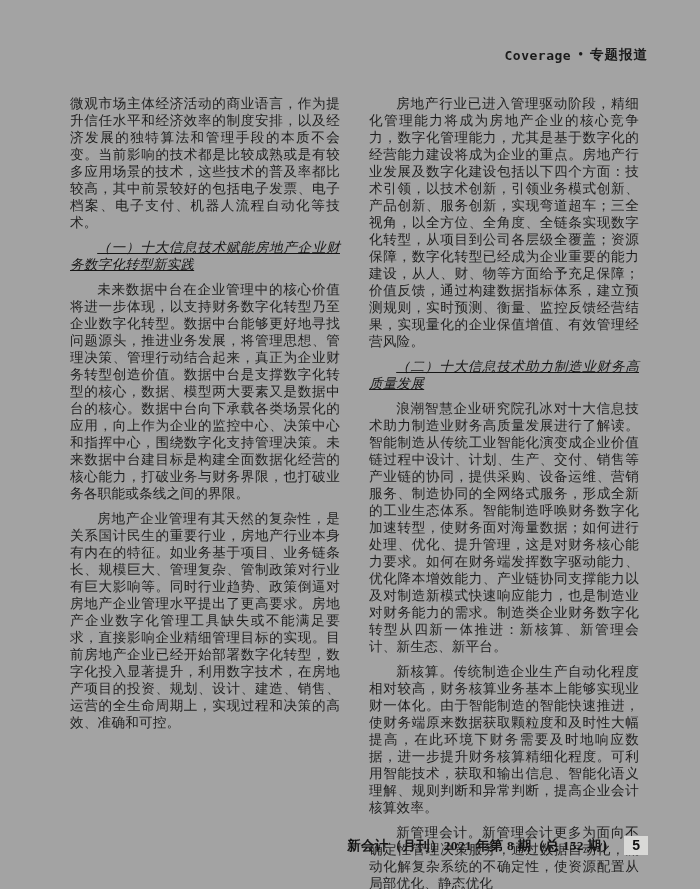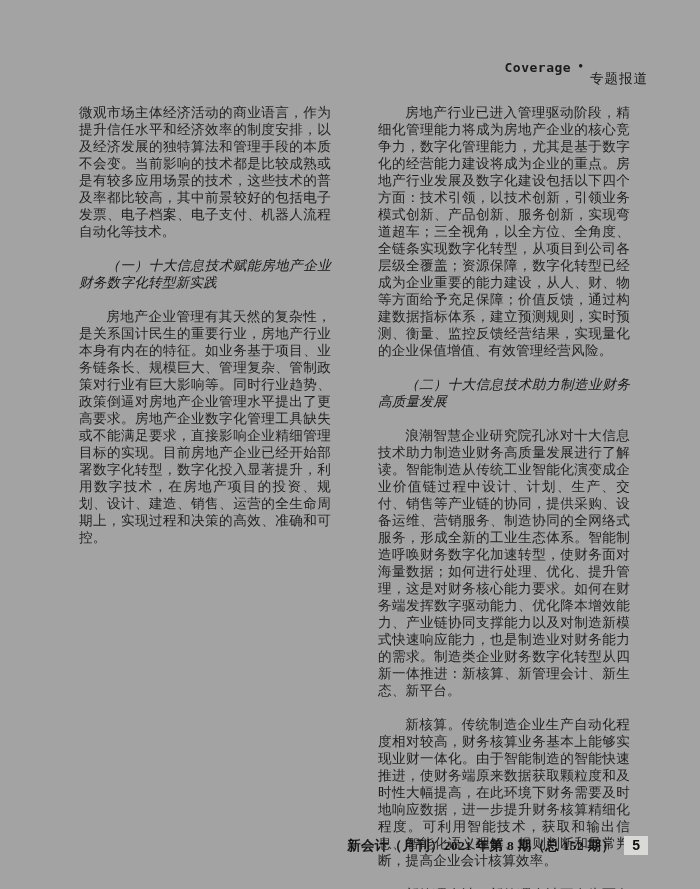--- a/index.html
+++ b/index.html
@@ -35,53 +35,53 @@
     letter-spacing: 0.5px;
   }
   .header .dot {
     font-size: 8px;
     line-height: 1;
     transform: translateY(-1px);
   }
   .header .topic {
     font-family: "Liberation Sans", "DejaVu Sans", sans-serif;
     font-size: 13.5px;
-    font-weight: 400;
+    font-weight: 700;
     letter-spacing: 1px;
-    margin-top: 24px;
   }
   
   .content {
     position: absolute;
     top: 87px;
     left: 62px;
     width: 586px;
     display: flex;
     gap: 13px;
   }
   .column {
     width: 286px;
     font-size: 13.6px;
     line-height: 17px;
     text-align: justify;
     text-justify: inter-character;
     letter-spacing: 0.2px;
     color: #1f1f1f;
   }
   .column p {
-    margin: 17px;
+    margin: 8px;
     text-indent: 2em;
   }
   .column p.no-indent {
     text-indent: 0;
   }
   .column p.heading {
     font-style: italic;
     font-weight: 500;
     color: #161616;
+    text-decoration: underline;
   }
   
   .footer {
     position: absolute;
     top: 836px;
     right: 52px;
     display: flex;
     align-items: center;
     gap: 9px;
     margin-left: 44px;
@@ -110,20 +110,21 @@
   <div class="header">
     <span class="coverage">Coverage</span>
     <span class="dot">●</span>
     <span class="topic">专题报道</span>
   </div>
 
   <div class="content">
     <div class="column" id="col-left">
         <p class="no-indent">微观市场主体经济活动的商业语言，作为提升信任水平和经济效率的制度安排，以及经济发展的独特算法和管理手段的本质不会变。当前影响的技术都是比较成熟或是有较多应用场景的技术，这些技术的普及率都比较高，其中前景较好的包括电子发票、电子档案、电子支付、机器人流程自动化等技术。</p>
         <p class="heading ">（一）十大信息技术赋能房地产企业财务数字化转型新实践</p>
+        <p class="">未来数据中台在企业管理中的核心价值将进一步体现，以支持财务数字化转型乃至企业数字化转型。数据中台能够更好地寻找问题源头，推进业务发展，将管理思想、管理决策、管理行动结合起来，真正为企业财务转型创造价值。数据中台是支撑数字化转型的核心，数据、模型两大要素又是数据中台的核心。数据中台向下承载各类场景化的应用，向上作为企业的监控中心、决策中心和指挥中心，围绕数字化支持管理决策。未来数据中台建目标是构建全面数据化经营的核心能力，打破业务与财务界限，也打破业务各职能或条线之间的界限。</p>
         <p class="">房地产企业管理有其天然的复杂性，是关系国计民生的重要行业，房地产行业本身有内在的特征。如业务基于项目、业务链条长、规模巨大、管理复杂、管制政策对行业有巨大影响等。同时行业趋势、政策倒逼对房地产企业管理水平提出了更高要求。房地产企业数字化管理工具缺失或不能满足要求，直接影响企业精细管理目标的实现。目前房地产企业已经开始部署数字化转型，数字化投入显著提升，利用数字技术，在房地产项目的投资、规划、设计、建造、销售、运营的全生命周期上，实现过程和决策的高效、准确和可控。</p>
       </div>
     <div class="column" id="col-right">
         <p class="">房地产行业已进入管理驱动阶段，精细化管理能力将成为房地产企业的核心竞争力，数字化管理能力，尤其是基于数字化的经营能力建设将成为企业的重点。房地产行业发展及数字化建设包括以下四个方面：技术引领，以技术创新，引领业务模式创新、产品创新、服务创新，实现弯道超车；三全视角，以全方位、全角度、全链条实现数字化转型，从项目到公司各层级全覆盖；资源保障，数字化转型已经成为企业重要的能力建设，从人、财、物等方面给予充足保障；价值反馈，通过构建数据指标体系，建立预测规则，实时预测、衡量、监控反馈经营结果，实现量化的企业保值增值、有效管理经营风险。</p>
         <p class="heading ">（二）十大信息技术助力制造业财务高质量发展</p>
         <p class="">浪潮智慧企业研究院孔冰对十大信息技术助力制造业财务高质量发展进行了解读。智能制造从传统工业智能化演变成企业价值链过程中设计、计划、生产、交付、销售等产业链的协同，提供采购、设备运维、营销服务、制造协同的全网络式服务，形成全新的工业生态体系。智能制造呼唤财务数字化加速转型，使财务面对海量数据；如何进行处理、优化、提升管理，这是对财务核心能力要求。如何在财务端发挥数字驱动能力、优化降本增效能力、产业链协同支撑能力以及对制造新模式快速响应能力，也是制造业对财务能力的需求。制造类企业财务数字化转型从四新一体推进：新核算、新管理会计、新生态、新平台。</p>
         <p class="">新核算。传统制造企业生产自动化程度相对较高，财务核算业务基本上能够实现业财一体化。由于智能制造的智能快速推进，使财务端原来数据获取颗粒度和及时性大幅提高，在此环境下财务需要及时地响应数据，进一步提升财务核算精细化程度。可利用智能技术，获取和输出信息、智能化语义理解、规则判断和异常判断，提高企业会计核算效率。</p>
         <p class="">新管理会计。新管理会计更多为面向不确定性管理决策服务，通过数据自动化，流动化解复杂系统的不确定性，使资源配置从局部优化、静态优化</p>
       </div>
   </div>

